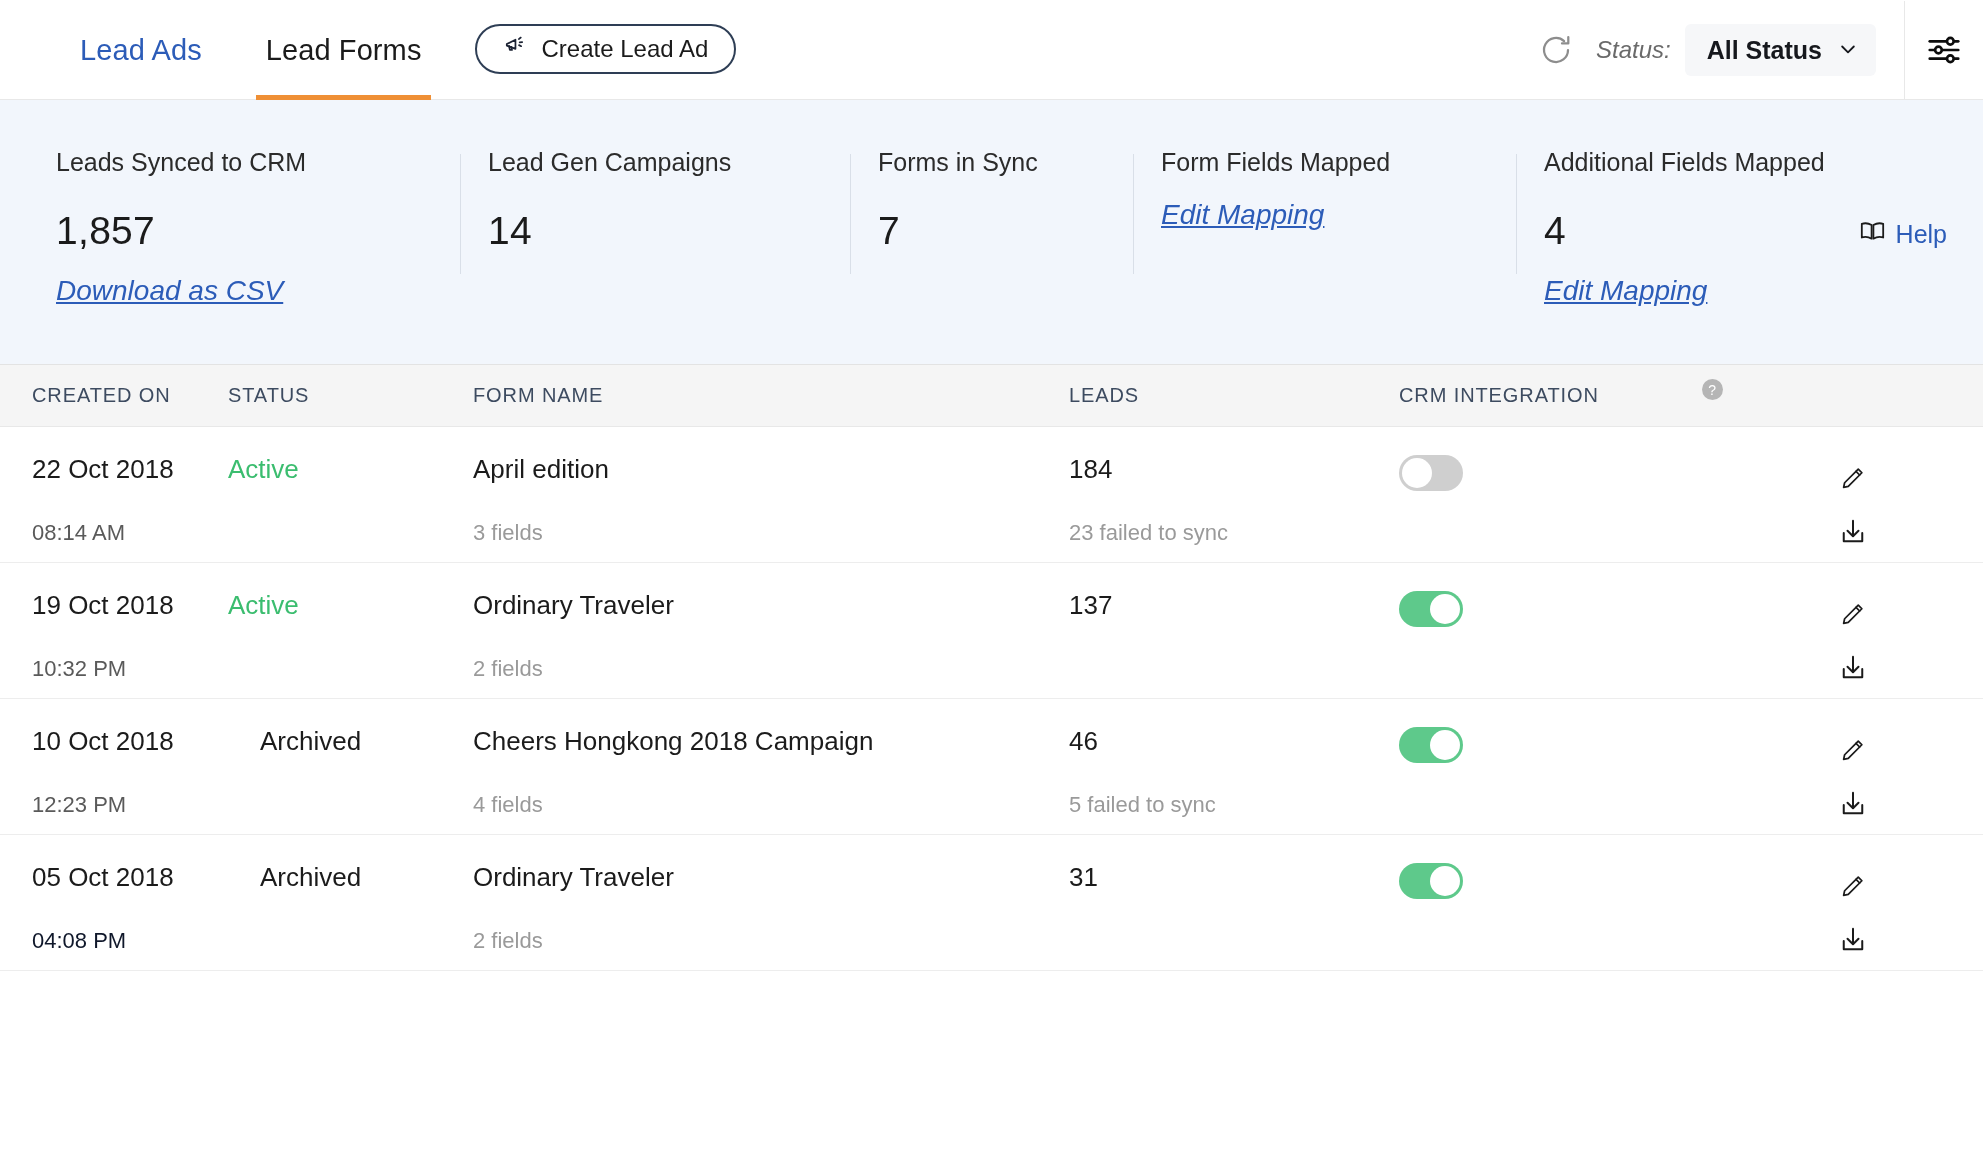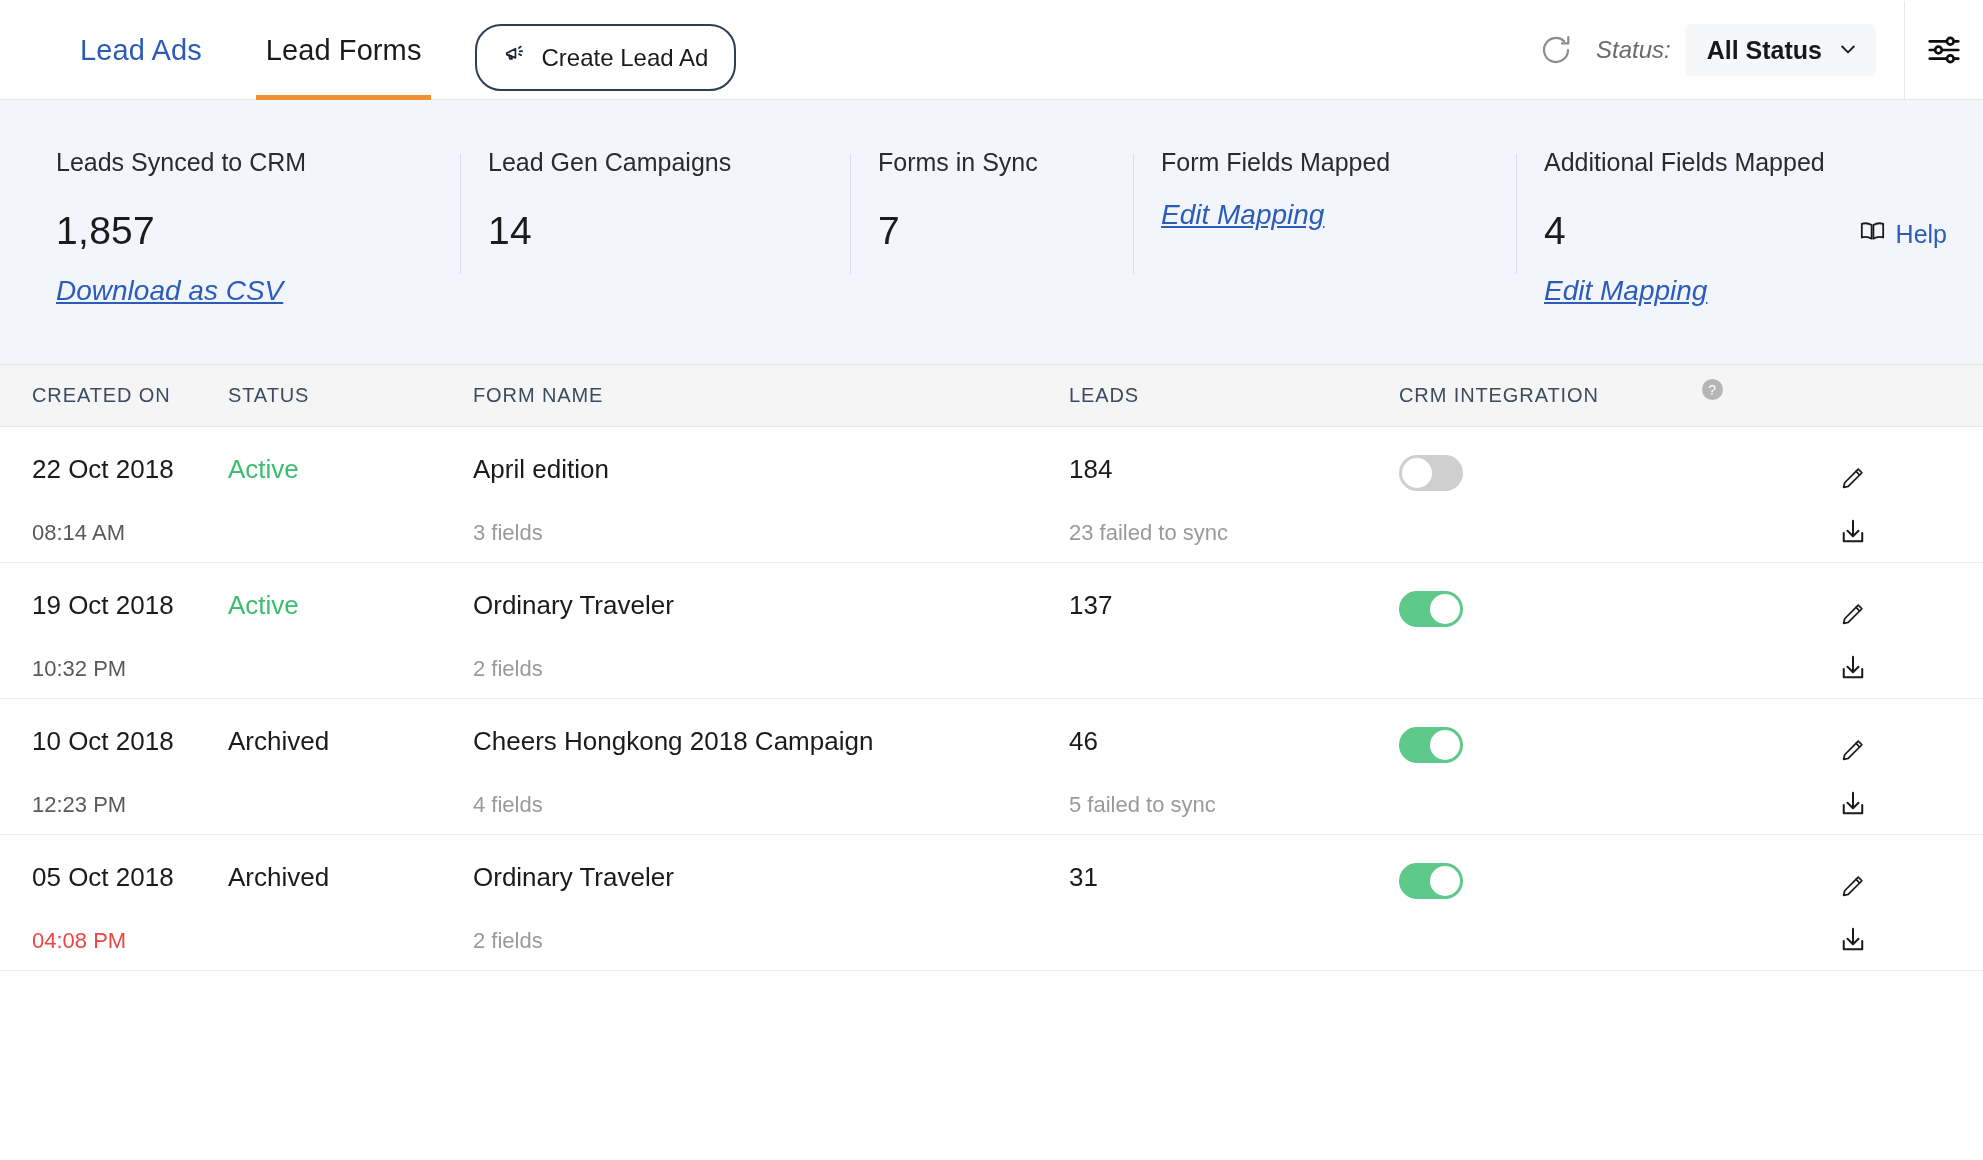--- a/index.html
+++ b/index.html
@@ -40,21 +40,21 @@
     content: "";
     position: absolute;
     left: 22px; right: 22px; bottom: 0;
     height: 5px;
     background: #ef8f35;
   }
 
   .create-btn {
     margin-left: 22px;
     margin-top: 24px;
-    height: 67px;
+    height: 50px;
     display: inline-flex;
     align-items: center;
     gap: 12px;
     padding: 0 26px;
     border: 2px solid #2e3e55;
     border-radius: 26px;
     background: #fff;
     color: #1b1b1b;
     font-size: 24px;
     font-family: "Liberation Sans", sans-serif;
@@ -221,21 +221,21 @@
     line-height: 1.1;
     white-space: nowrap;
   }
   .secondary {
     font-size: 22px;
     color: #9a9a9a;
     margin-top: 16px;
     white-space: nowrap;
   }
   .status-active { color: #3bbd6f; }
-  .status-archived { color: #1b1b1b; }
+  .status-archived { color: #1b1b1b; margin-left: 32px; }
 
   .toggle {
     width: 64px; height: 36px;
     border-radius: 18px;
     position: relative;
     cursor: pointer;
     flex: none;
   }
   .toggle.on  { background: #5ec98b; }
   .toggle.off { background: #cfcfcf; }
@@ -500,21 +500,21 @@
             <polyline points="7.6,11 12,15.4 16.4,11"></polyline>
             <polyline points="4.6,12.8 4.6,19.4 19.4,19.4 19.4,12.8"></polyline>
           </svg>
         </span>
       </div>
     </div>
 
     <div class="row">
       <div class="cell c-created">
         <span class="primary">05 Oct 2018</span>
-        <span class="secondary" style="color:#ef4444">04:08 PM</span>
+        <span class="secondary" style="color:#0f172a">04:08 PM</span>
       </div>
       <div class="cell c-status">
         <span class="primary status-archived">Archived</span>
       </div>
       <div class="cell c-form">
         <span class="primary">Ordinary Traveler</span>
         <span class="secondary">2 fields</span>
       </div>
       <div class="cell c-leads">
         <span class="primary">31</span>

